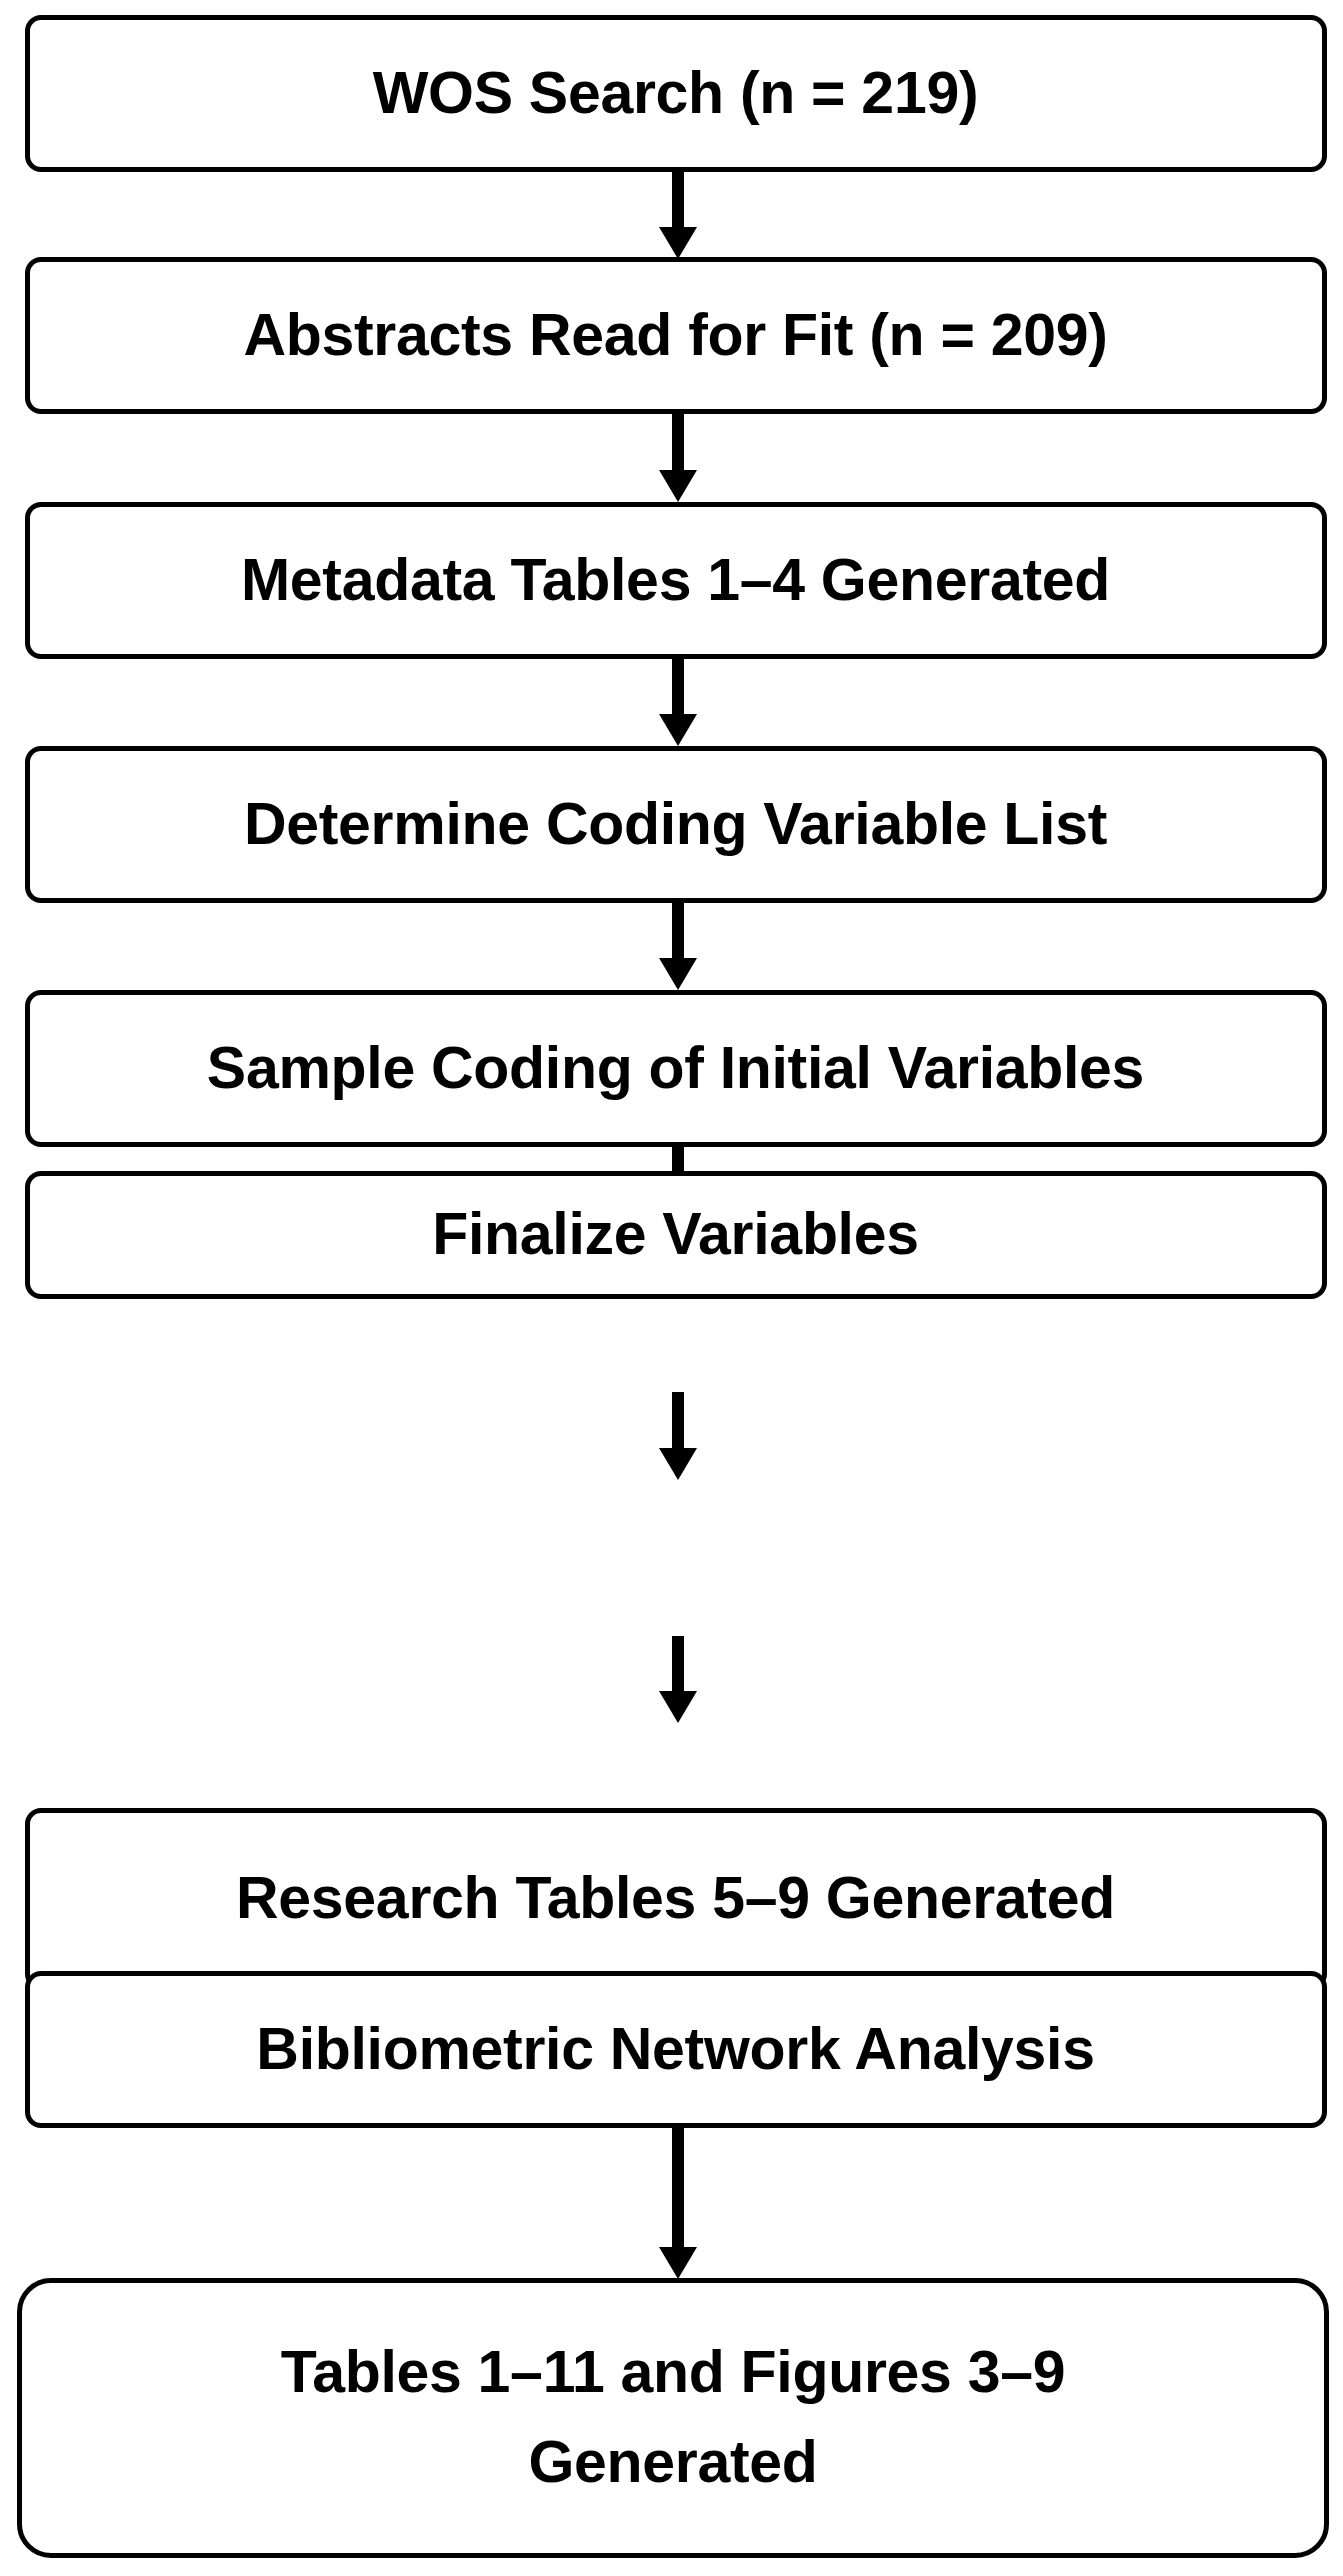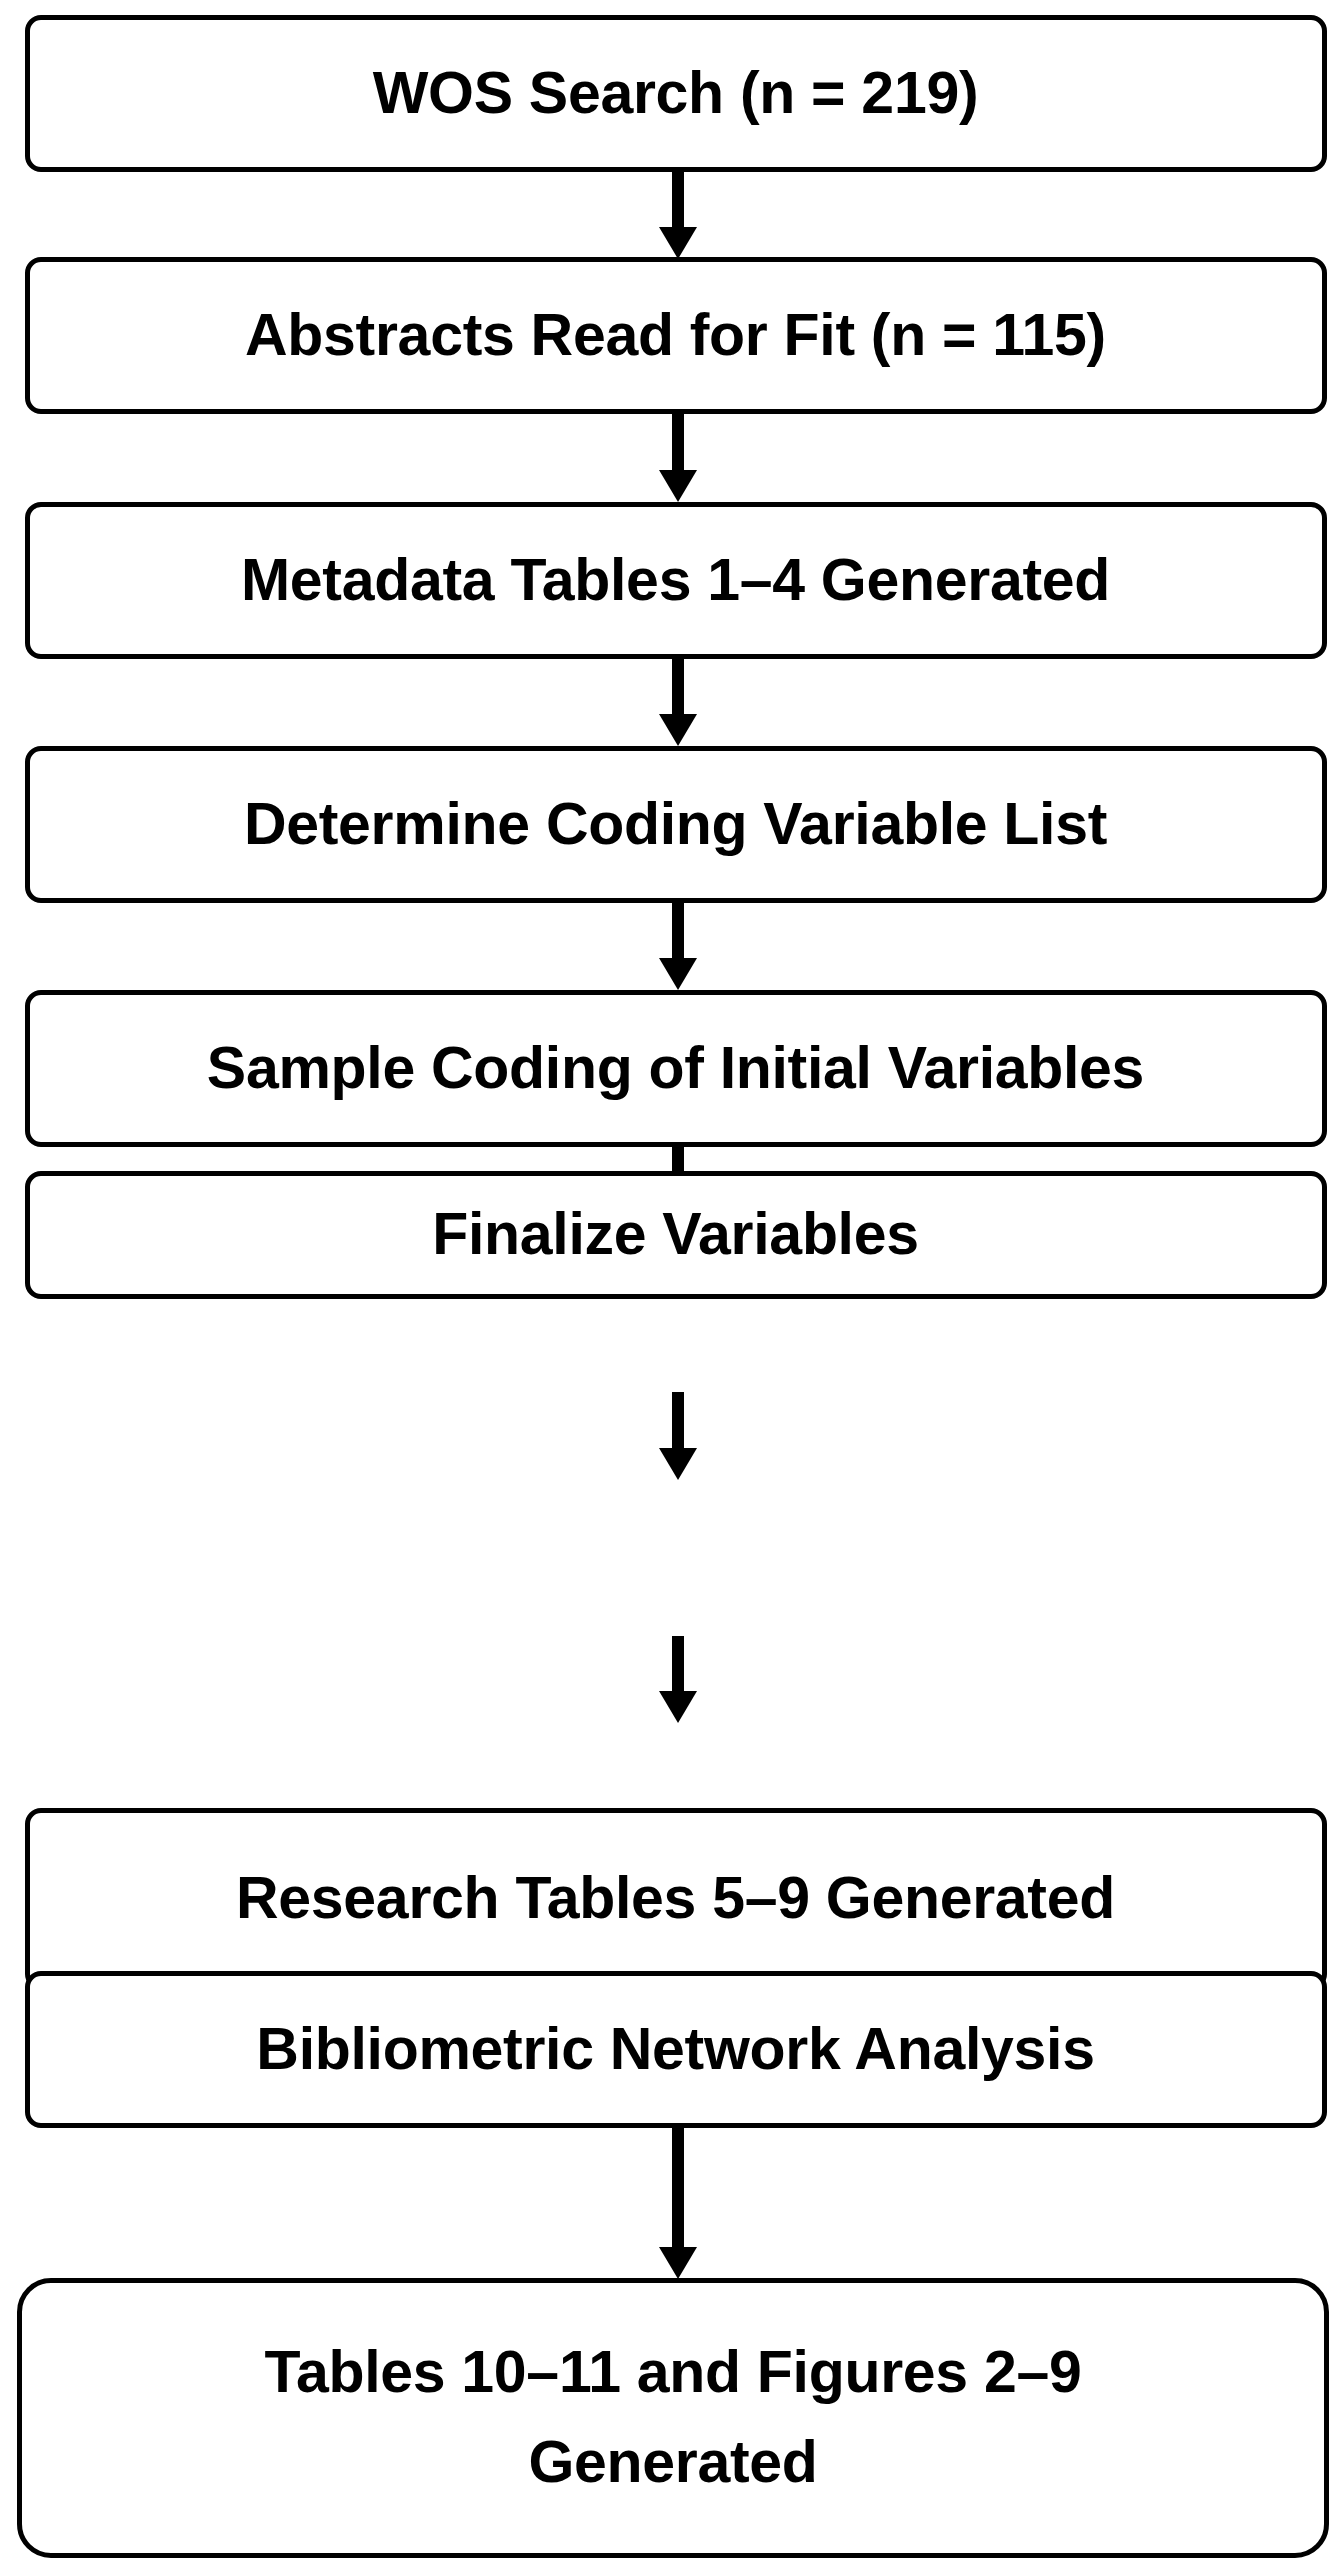--- a/index.html
+++ b/index.html
@@ -118,38 +118,38 @@
       <div class="head" style="top: 55px;"></div>
     </div>
     <div class="connector" style="top: 2124px; height: 155px;">
       <div class="stem" style="height: 123px;"></div>
       <div class="head" style="top: 123px;"></div>
     </div>
     <div class="node" style="top: 15.4px; height: 157px;">
       <div class="node-label">WOS Search (n = 219)</div>
     </div>
     <div class="node" style="top: 257px; height: 157px;">
-      <div class="node-label">Abstracts Read for Fit (n = 115)</div>
+      <div class="node-label">Abstracts Read for Fit (n = 209)</div>
     </div>
     <div class="node" style="top: 502px; height: 157px;">
       <div class="node-label">Metadata Tables 1–4 Generated</div>
     </div>
     <div class="node" style="top: 746px; height: 157px;">
       <div class="node-label">Determine Coding Variable List</div>
     </div>
     <div class="node" style="top: 990px; height: 157px;">
       <div class="node-label">Sample Coding of Initial Variables</div>
     </div>
     <div class="node" style="top: 1171px; height: 128px;">
       <div class="node-label">Finalize Variables</div>
     </div>
     <div class="node" style="top: 1808px; height: 182px;">
       <div class="node-label">Research Tables 5–9 Generated</div>
     </div>
     <div class="node" style="top: 1971px; height: 157px;">
       <div class="node-label">Bibliometric Network Analysis</div>
     </div>
     <div class="node tall" style="top: 2278px; height: 280px;">
-      <div class="node-label">Tables 10–11 and Figures 2–9
+      <div class="node-label">Tables 1–11 and Figures 3–9
 Generated</div>
     </div>
   </div>
 
 
 </body></html>

